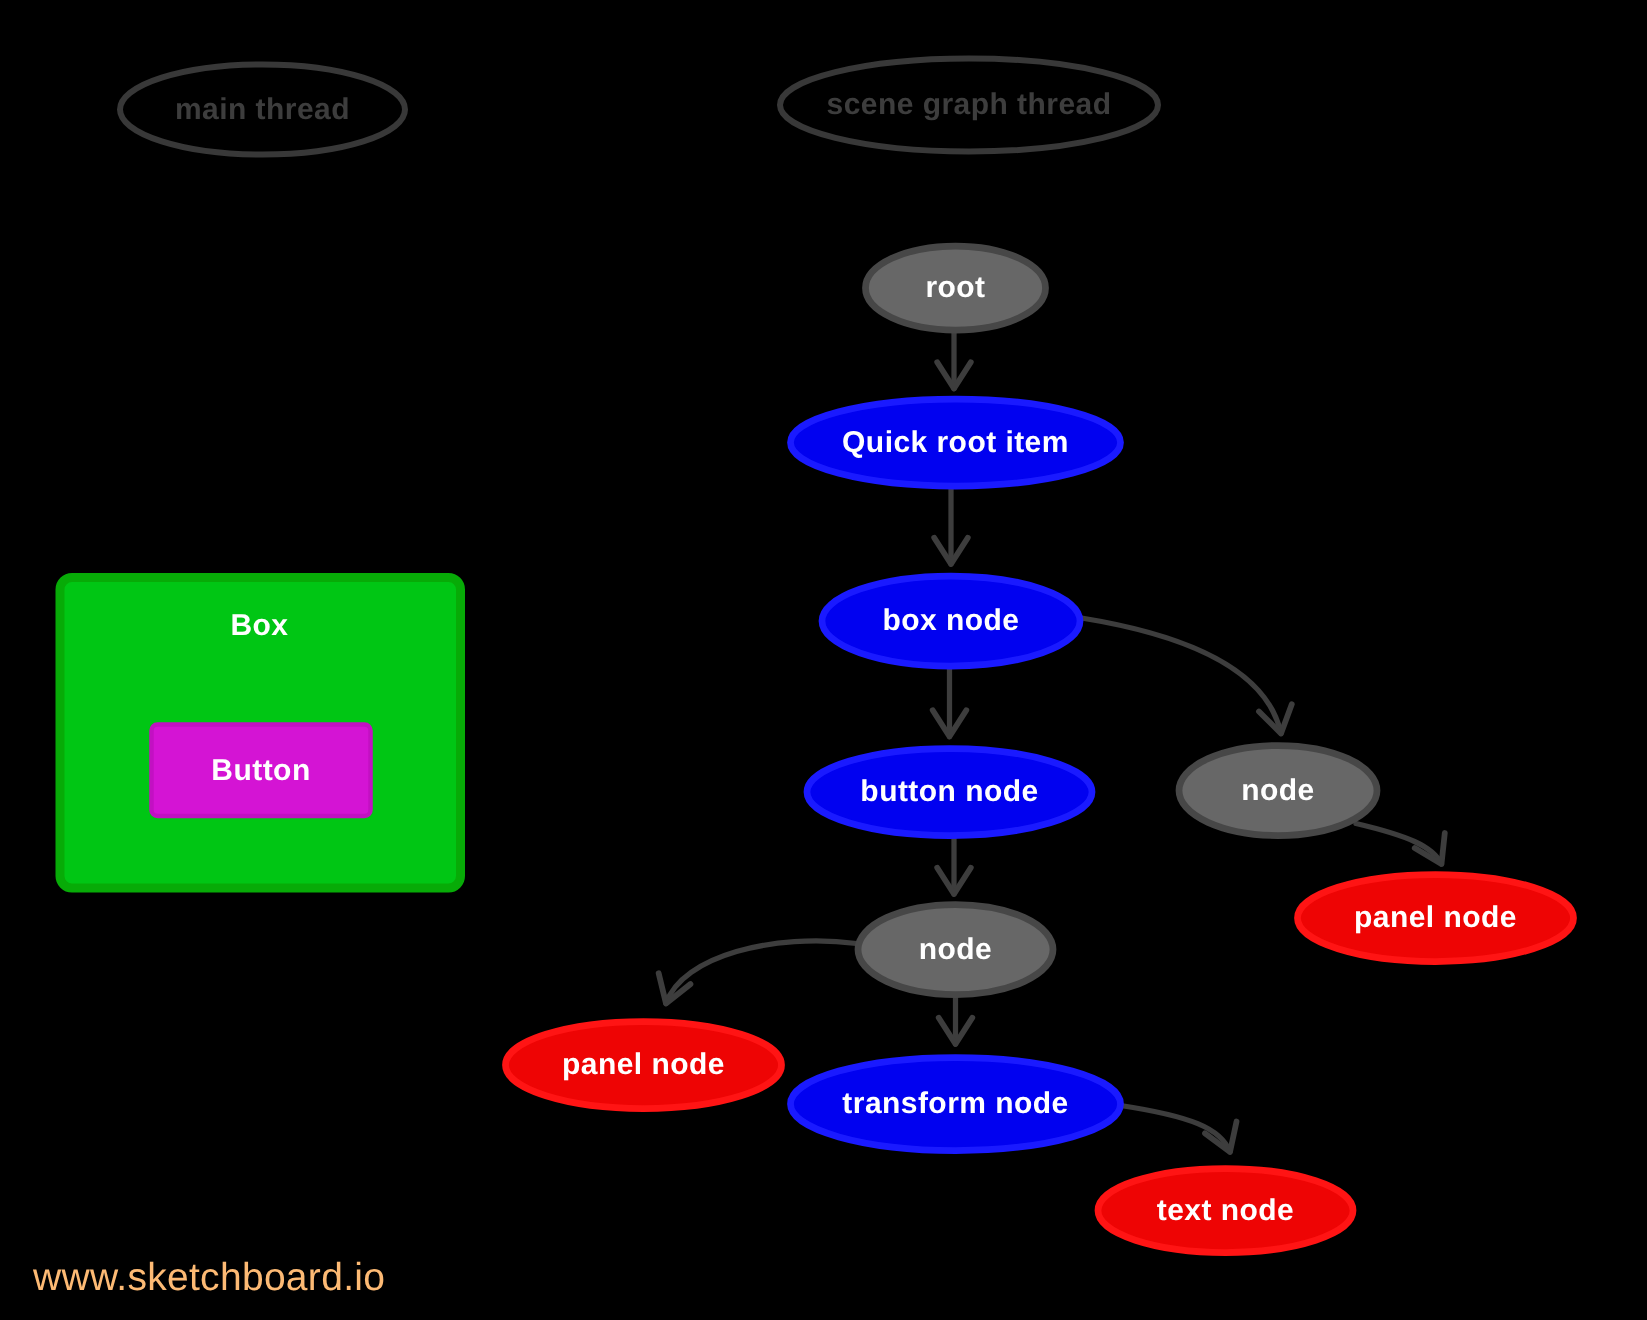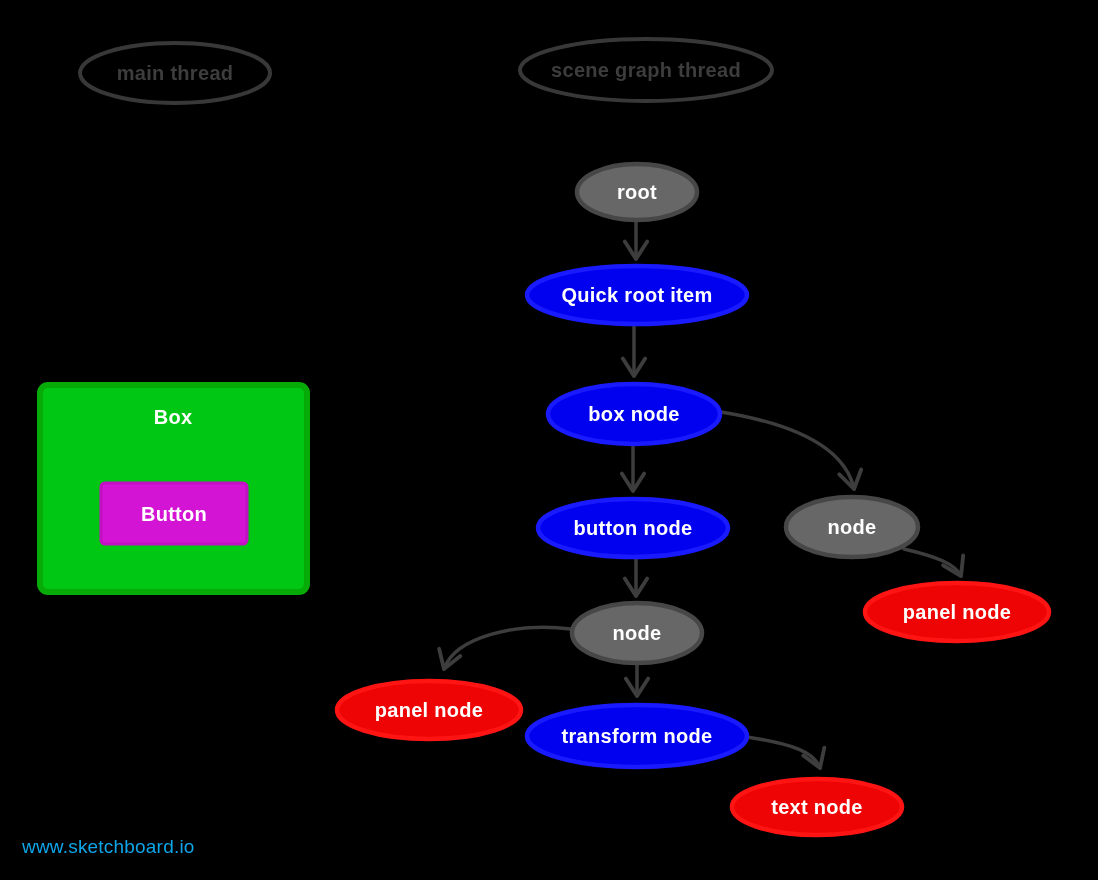--- a/index.html
+++ b/index.html
@@ -31,22 +31,22 @@
   .thread-label {
     font-family: "Liberation Sans", sans-serif;
     font-weight: bold;
     font-size: 20px;
     letter-spacing: 0.3px;
   }
   #watermark {
     position: absolute;
     left: 22px;
     top: 836px;
-    color: #0ea5e9;
-    font-size: 19px;
+    color: #fdba74;
+    font-size: 26px;
     font-family: "Liberation Sans", sans-serif;
     letter-spacing: 0.2px;
   }
 </style>
 </head>
 <body>
 
 <div id="stage">
   <svg id="diagram" width="1098" height="880" viewBox="0 0 1098 880">
     <defs>

